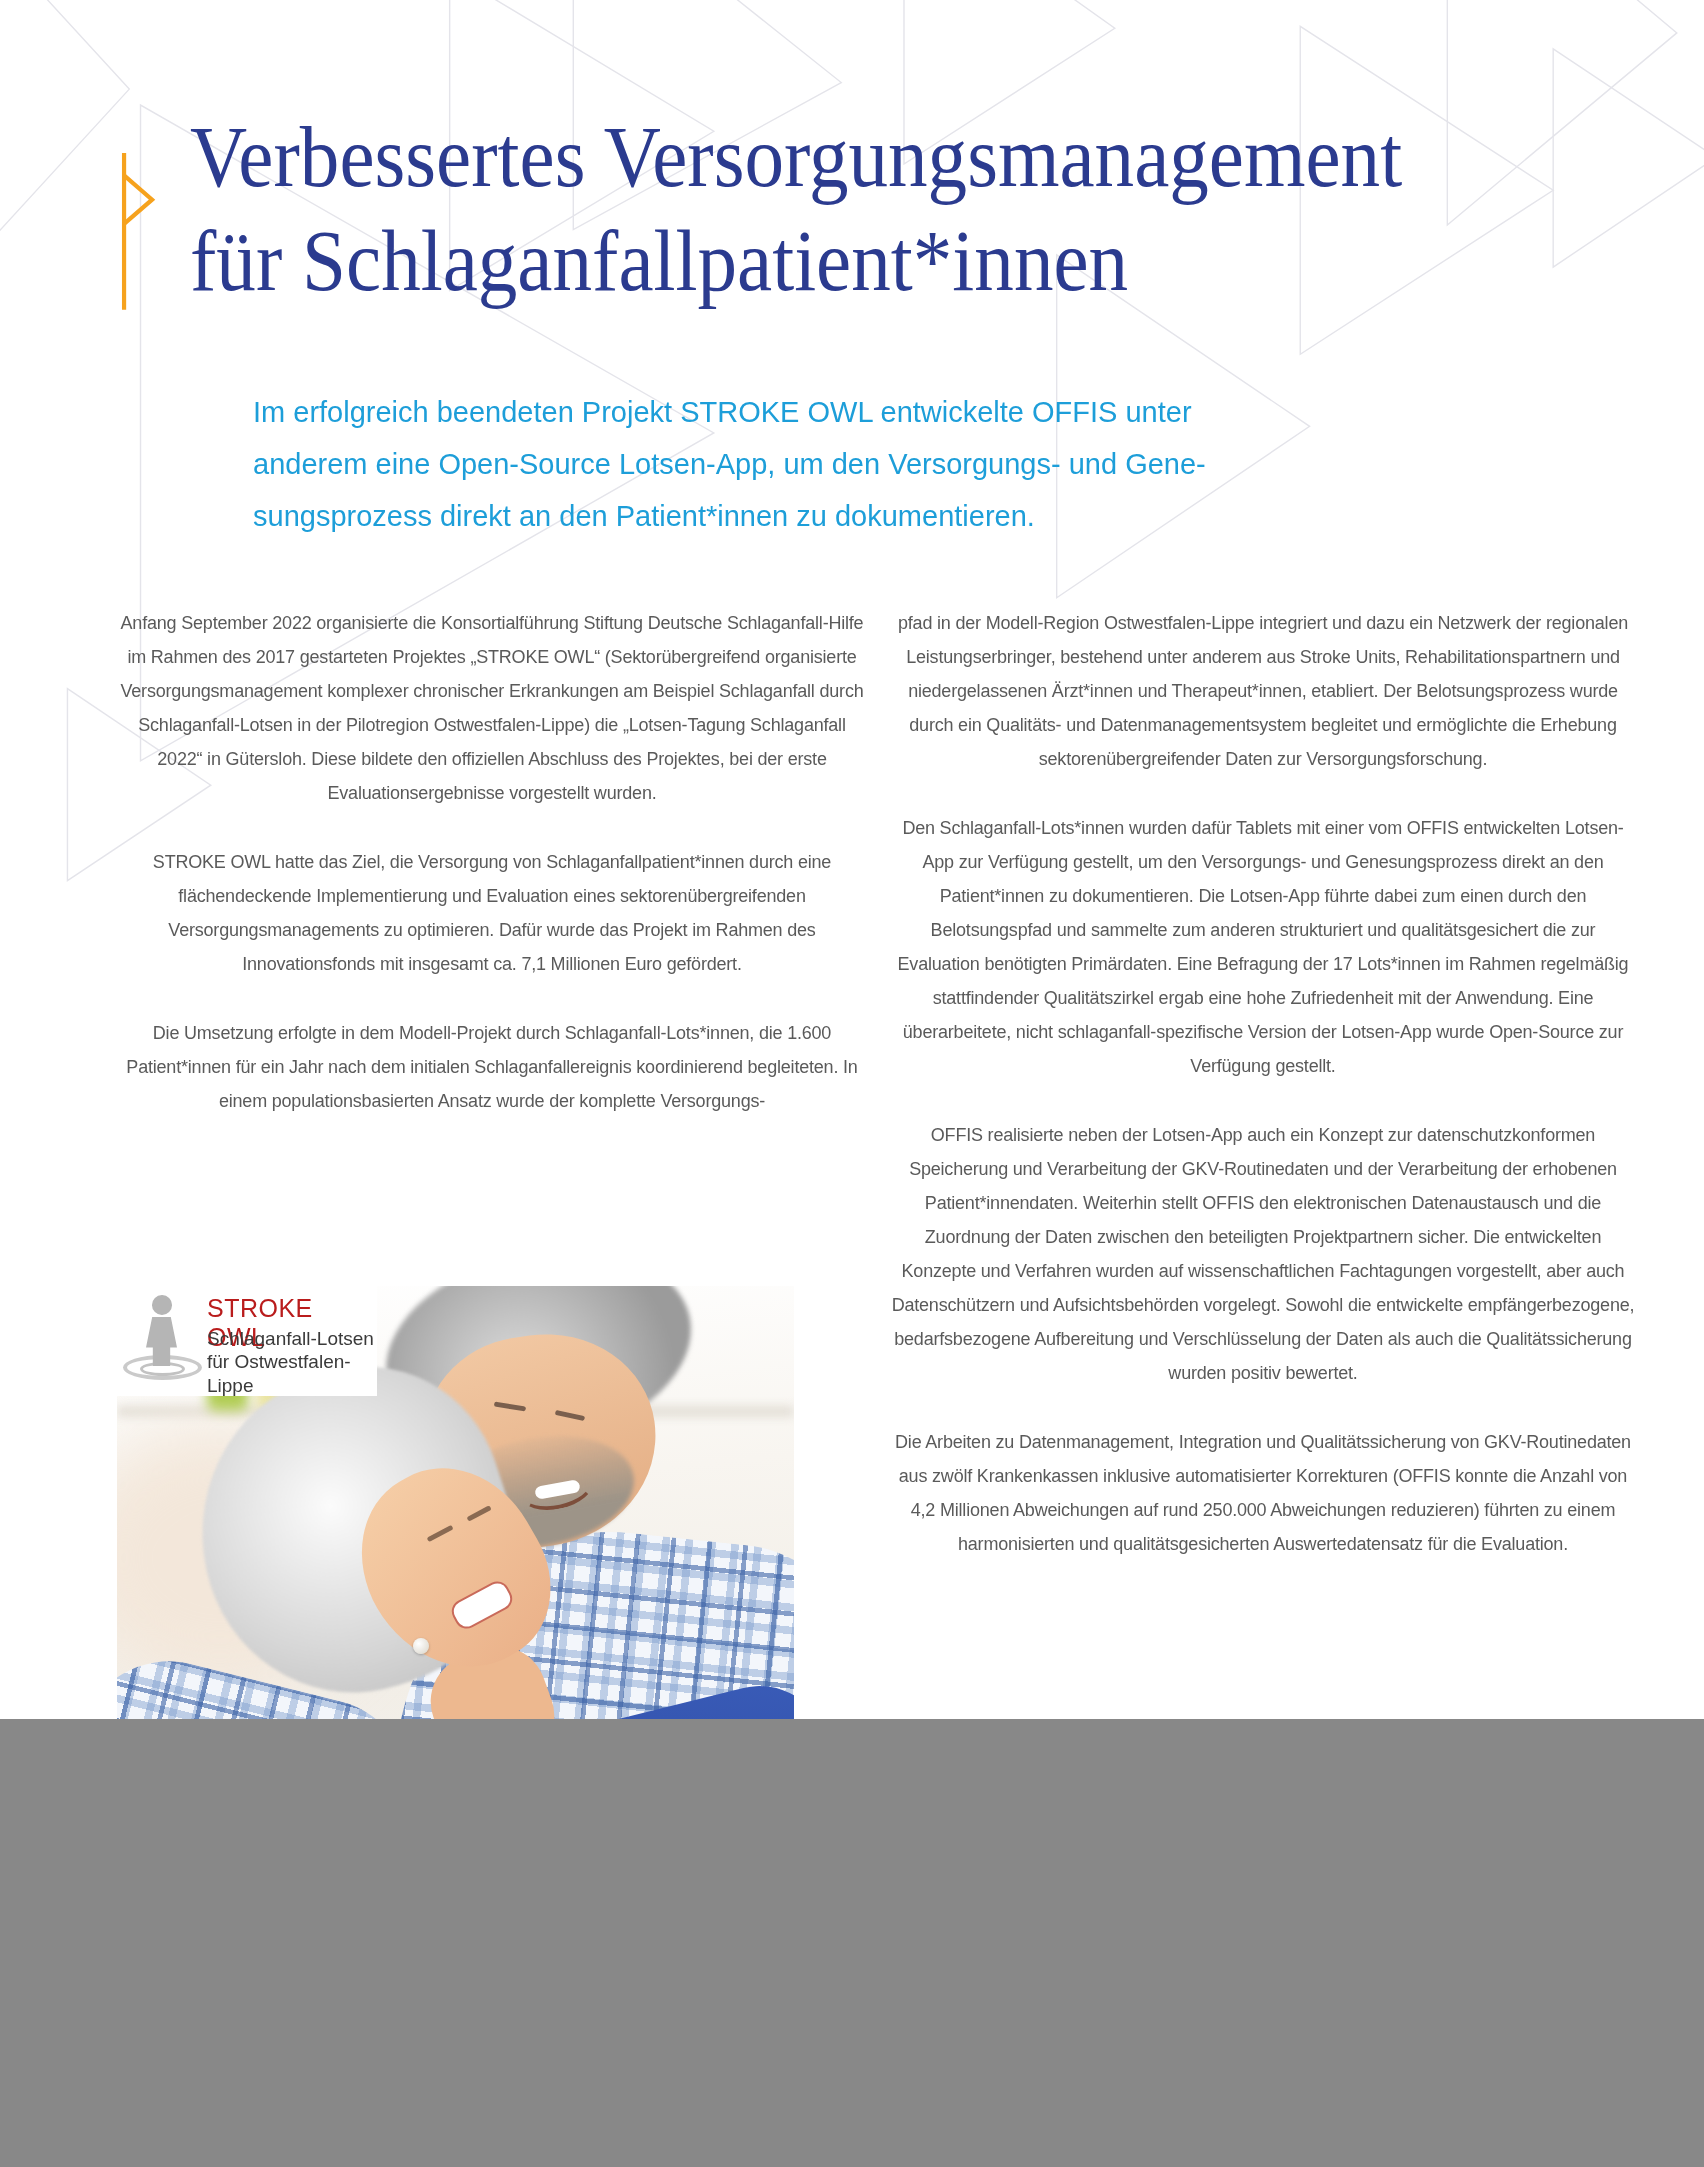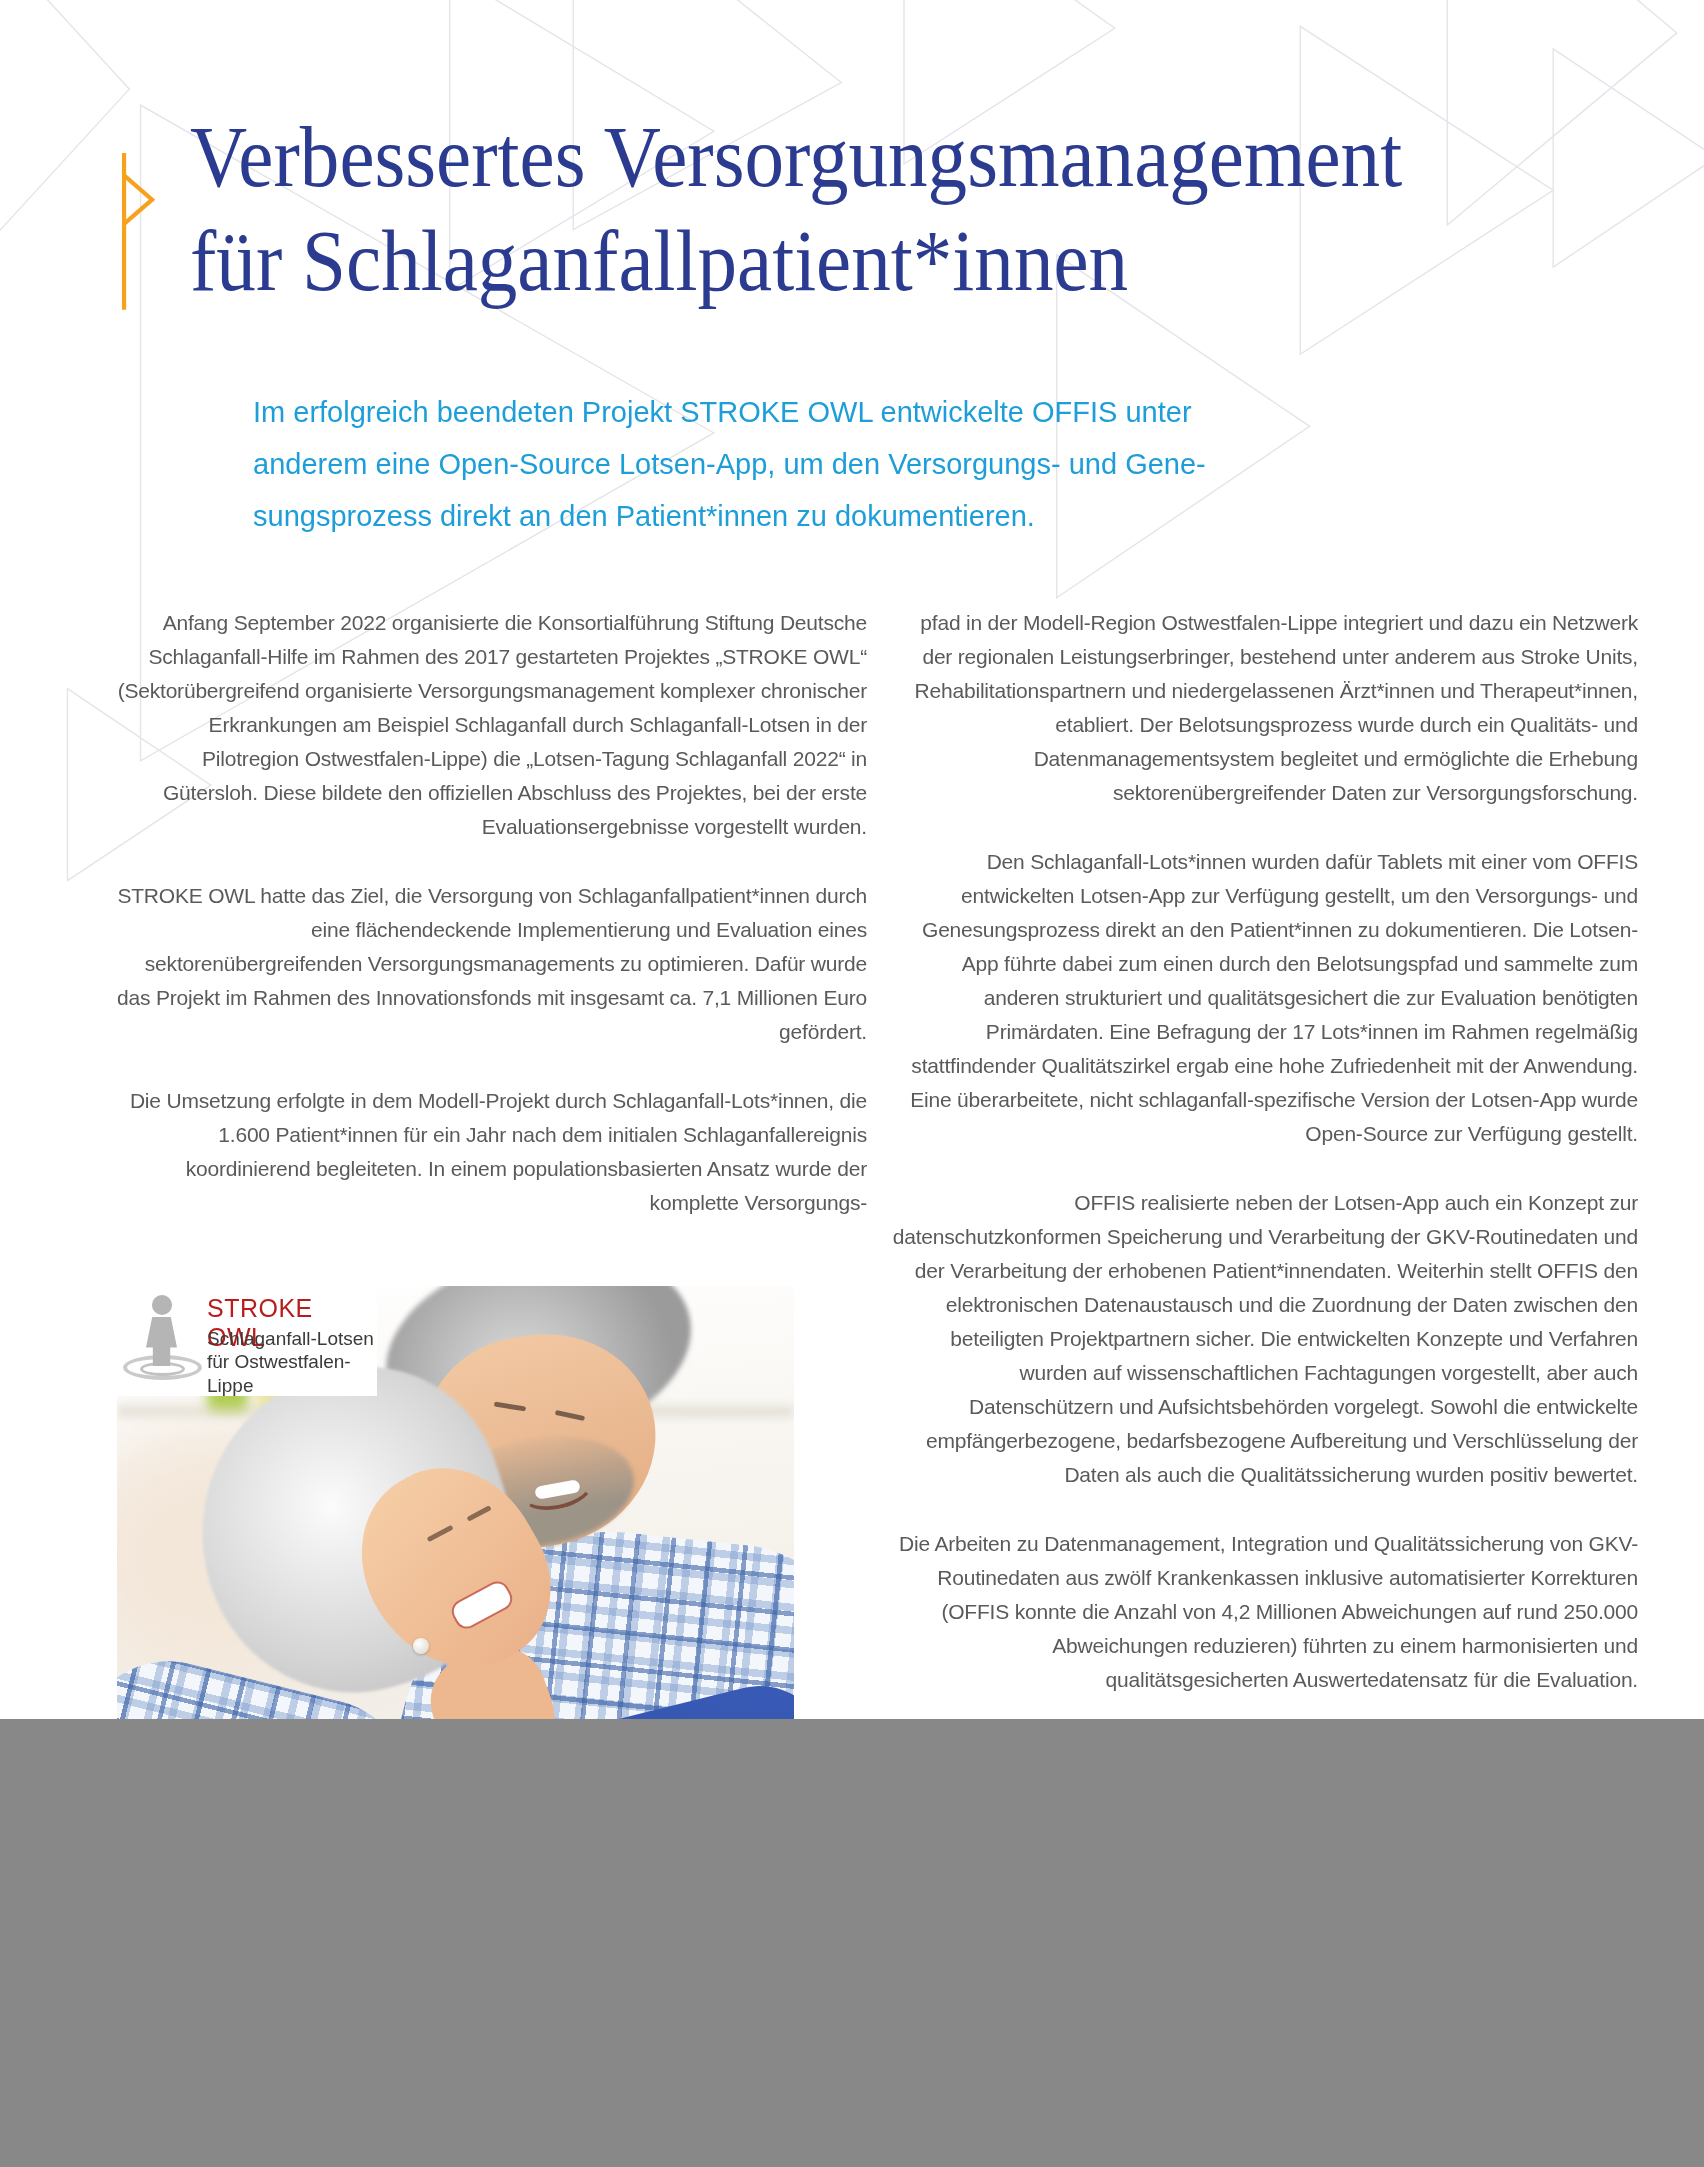--- a/index.html
+++ b/index.html
@@ -28,24 +28,24 @@
   .intro{
     position:absolute;left:253px;top:386px;
     font-size:29px;line-height:52px;
     color:#1d9ed9;
   }
   .intro-line{display:block;white-space:nowrap;}
 
   
   .col{
     position:absolute;top:606px;width:750px;
-    font-size:21px;line-height:34px;
+    font-size:18px;line-height:34px;
     letter-spacing:-0.2px;
     color:#5a5a5a;
-    text-align:right;
+    text-align:center;
   }
   .col p{margin:0 0 35px 0;}
   .col-left{left:117px;}
   .col-right{left:888px;}
 
   
   .contact{position:absolute;left:888px;top:1936px;width:487px;}
   .contact-rule{width:447px;height:2.8px;background:#f6a21d;margin:0 0 19px 0;}
   .contact-heading{
     font-size:25px;font-weight:bold;letter-spacing:2.3px;

